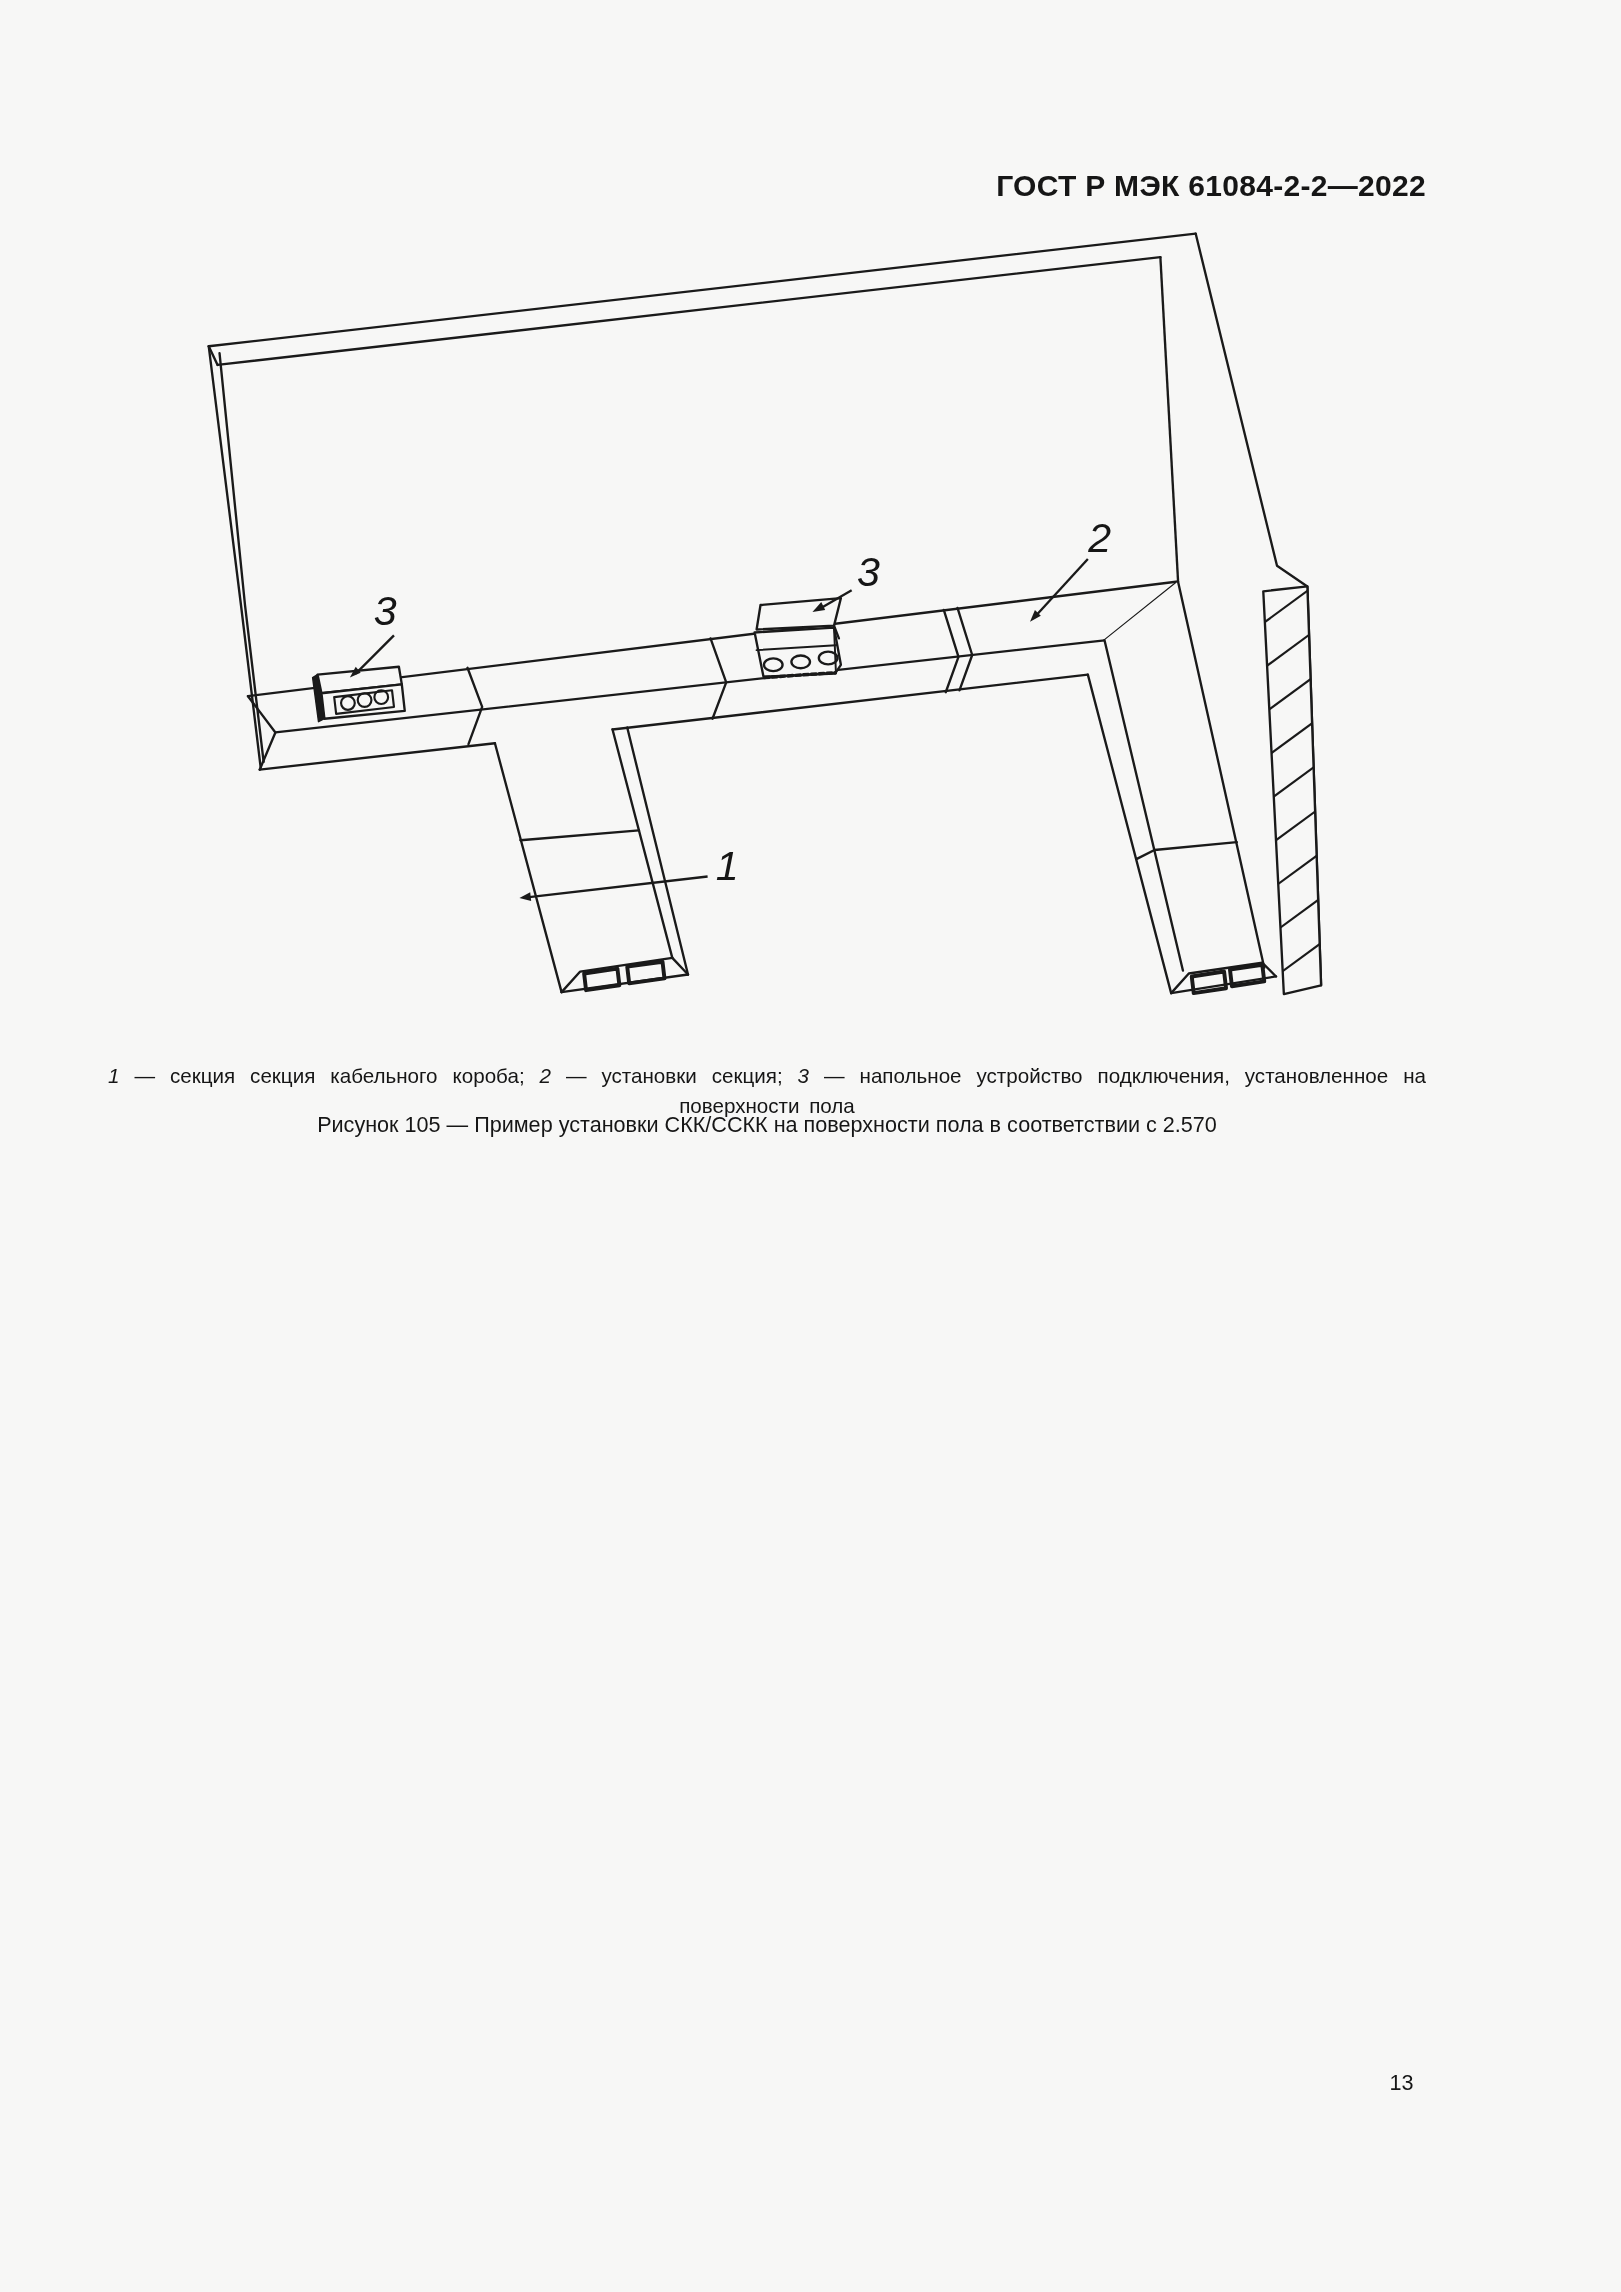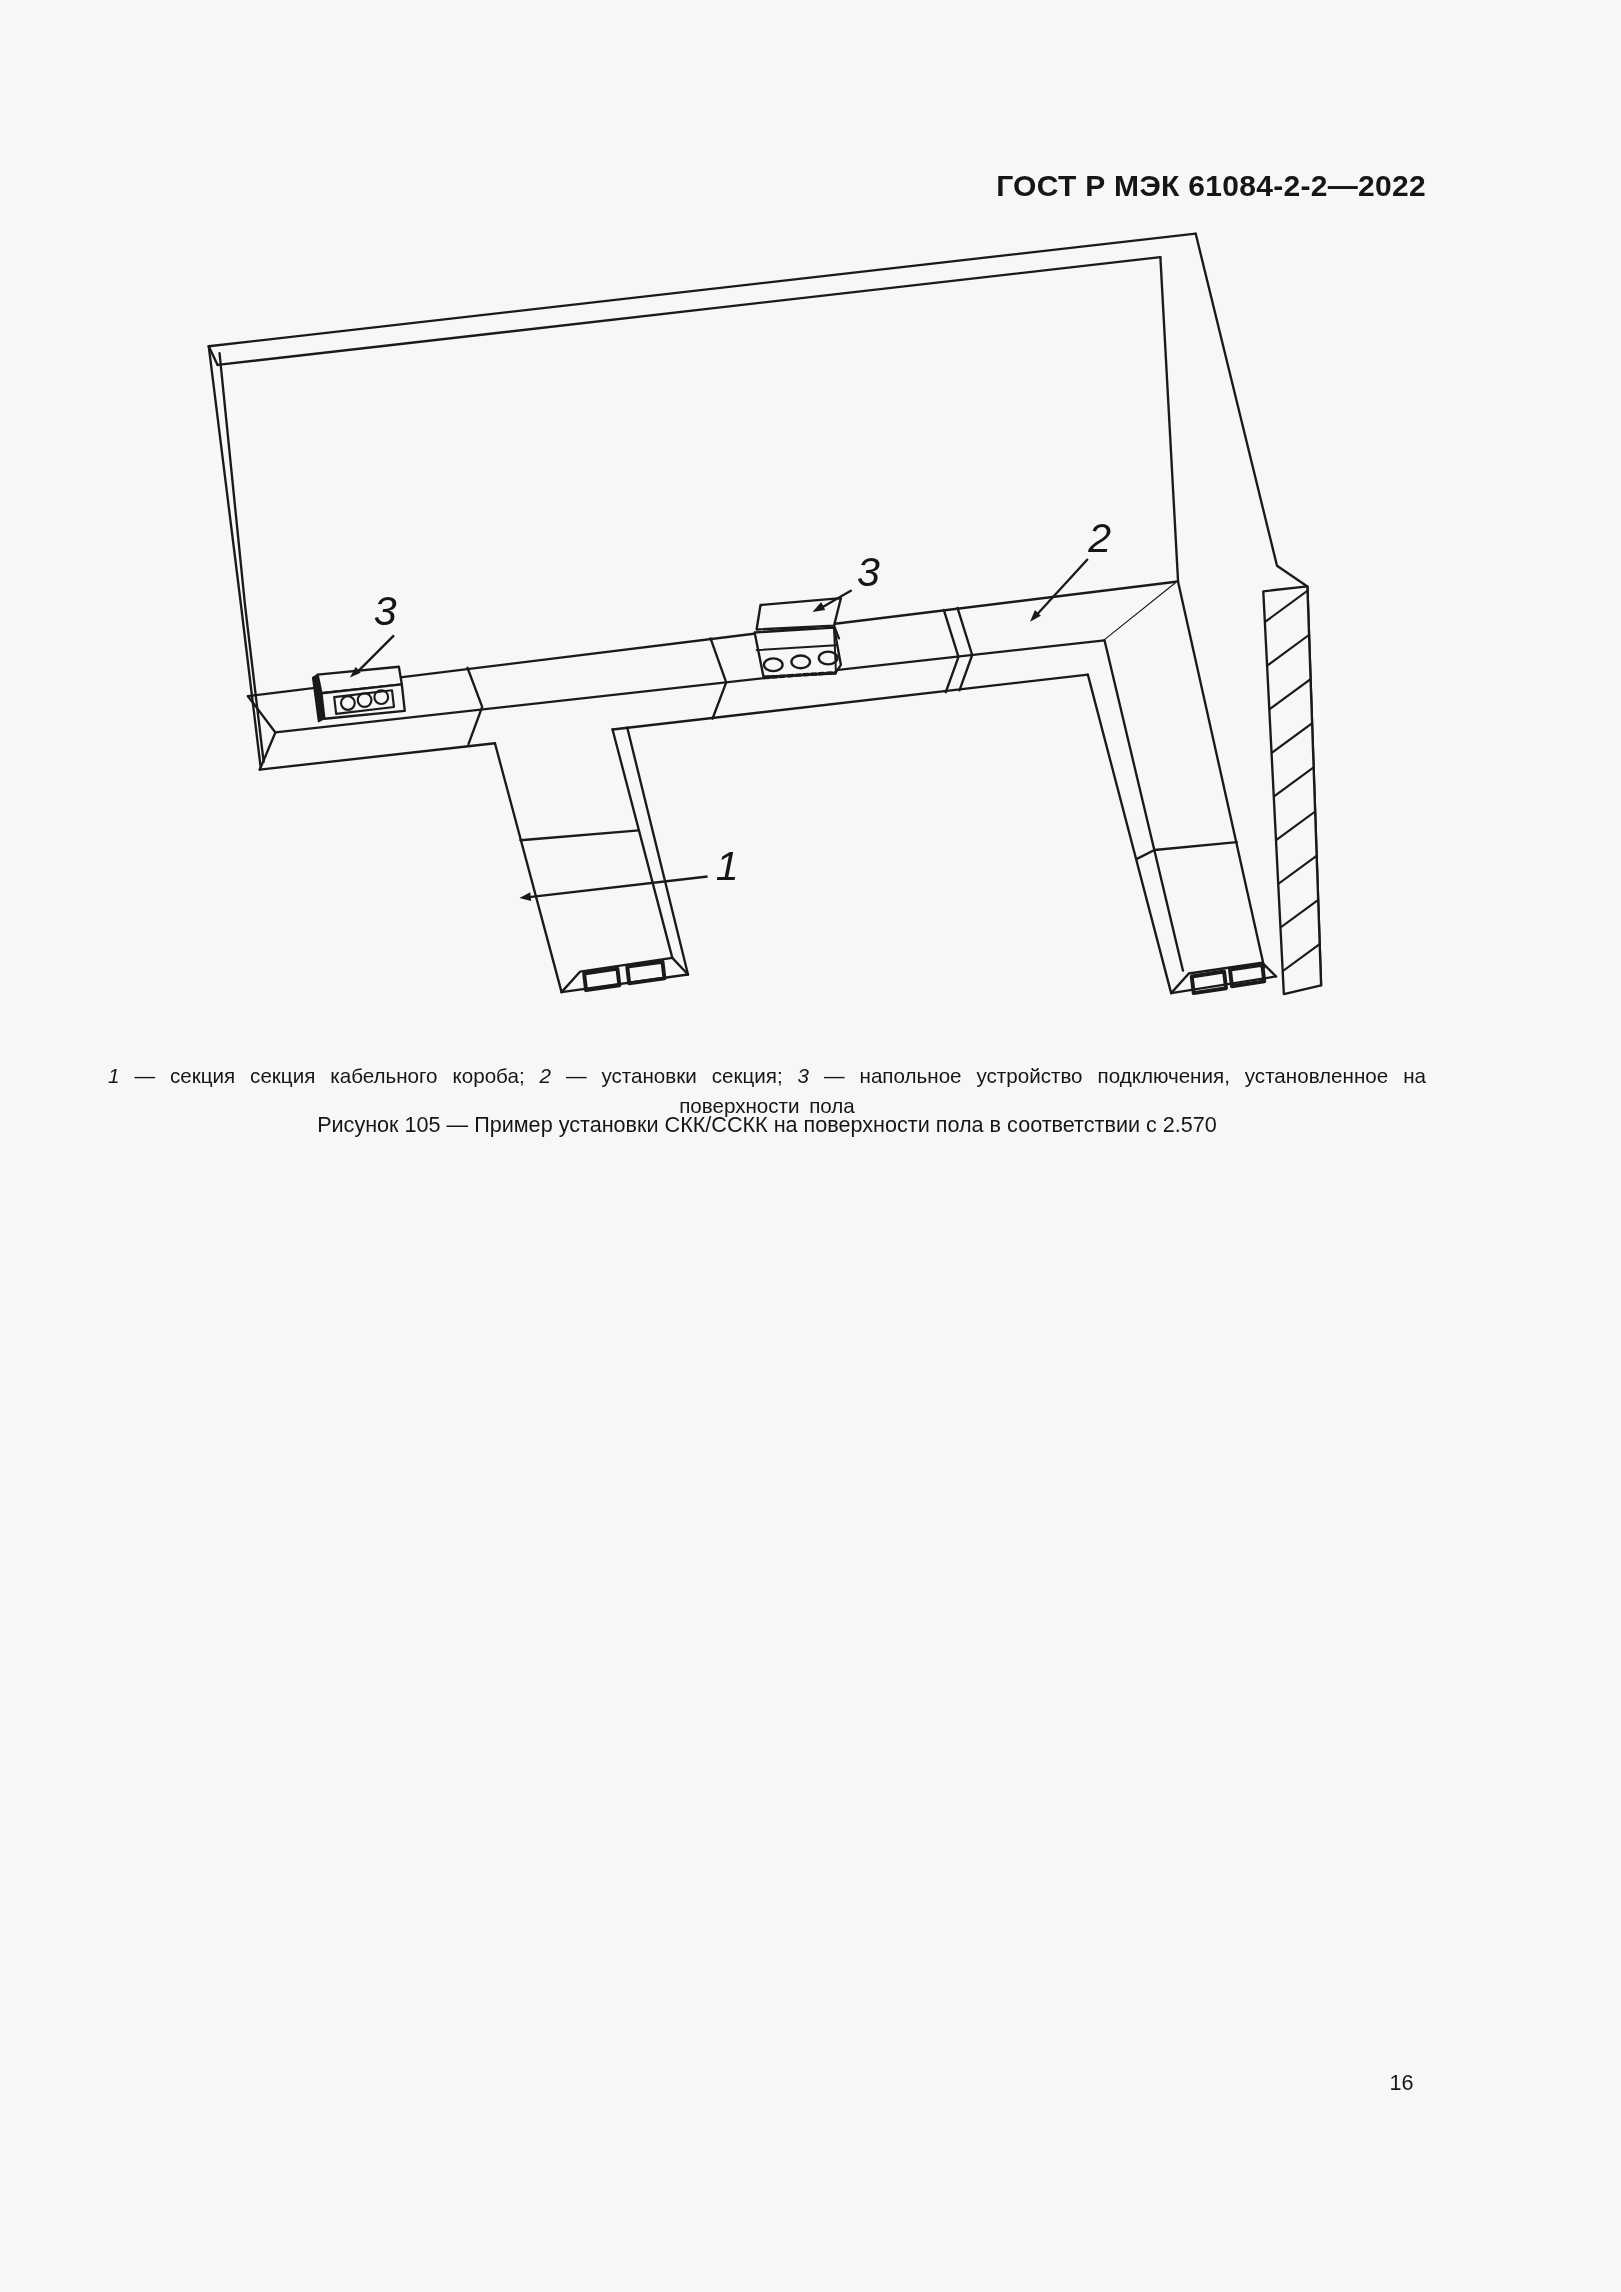--- a/index.html
+++ b/index.html
@@ -167,14 +167,14 @@
   </g>
 </svg>
 </div>
 
 <p class="legend">
   <i>1</i><span> — секция секция кабельного короба; </span><i>2</i><span> — установки секция; </span><i>3</i><span> — напольное устройство подключения, установленное на поверхности пола</span>
 </p>
 
 <div class="figure-caption">Рисунок 105 — Пример установки СКК/ССКК на поверхности пола в соответствии с 2.570</div>
 
-<div class="page-number">16</div>
+<div class="page-number">13</div>
 
 
 </body></html>

